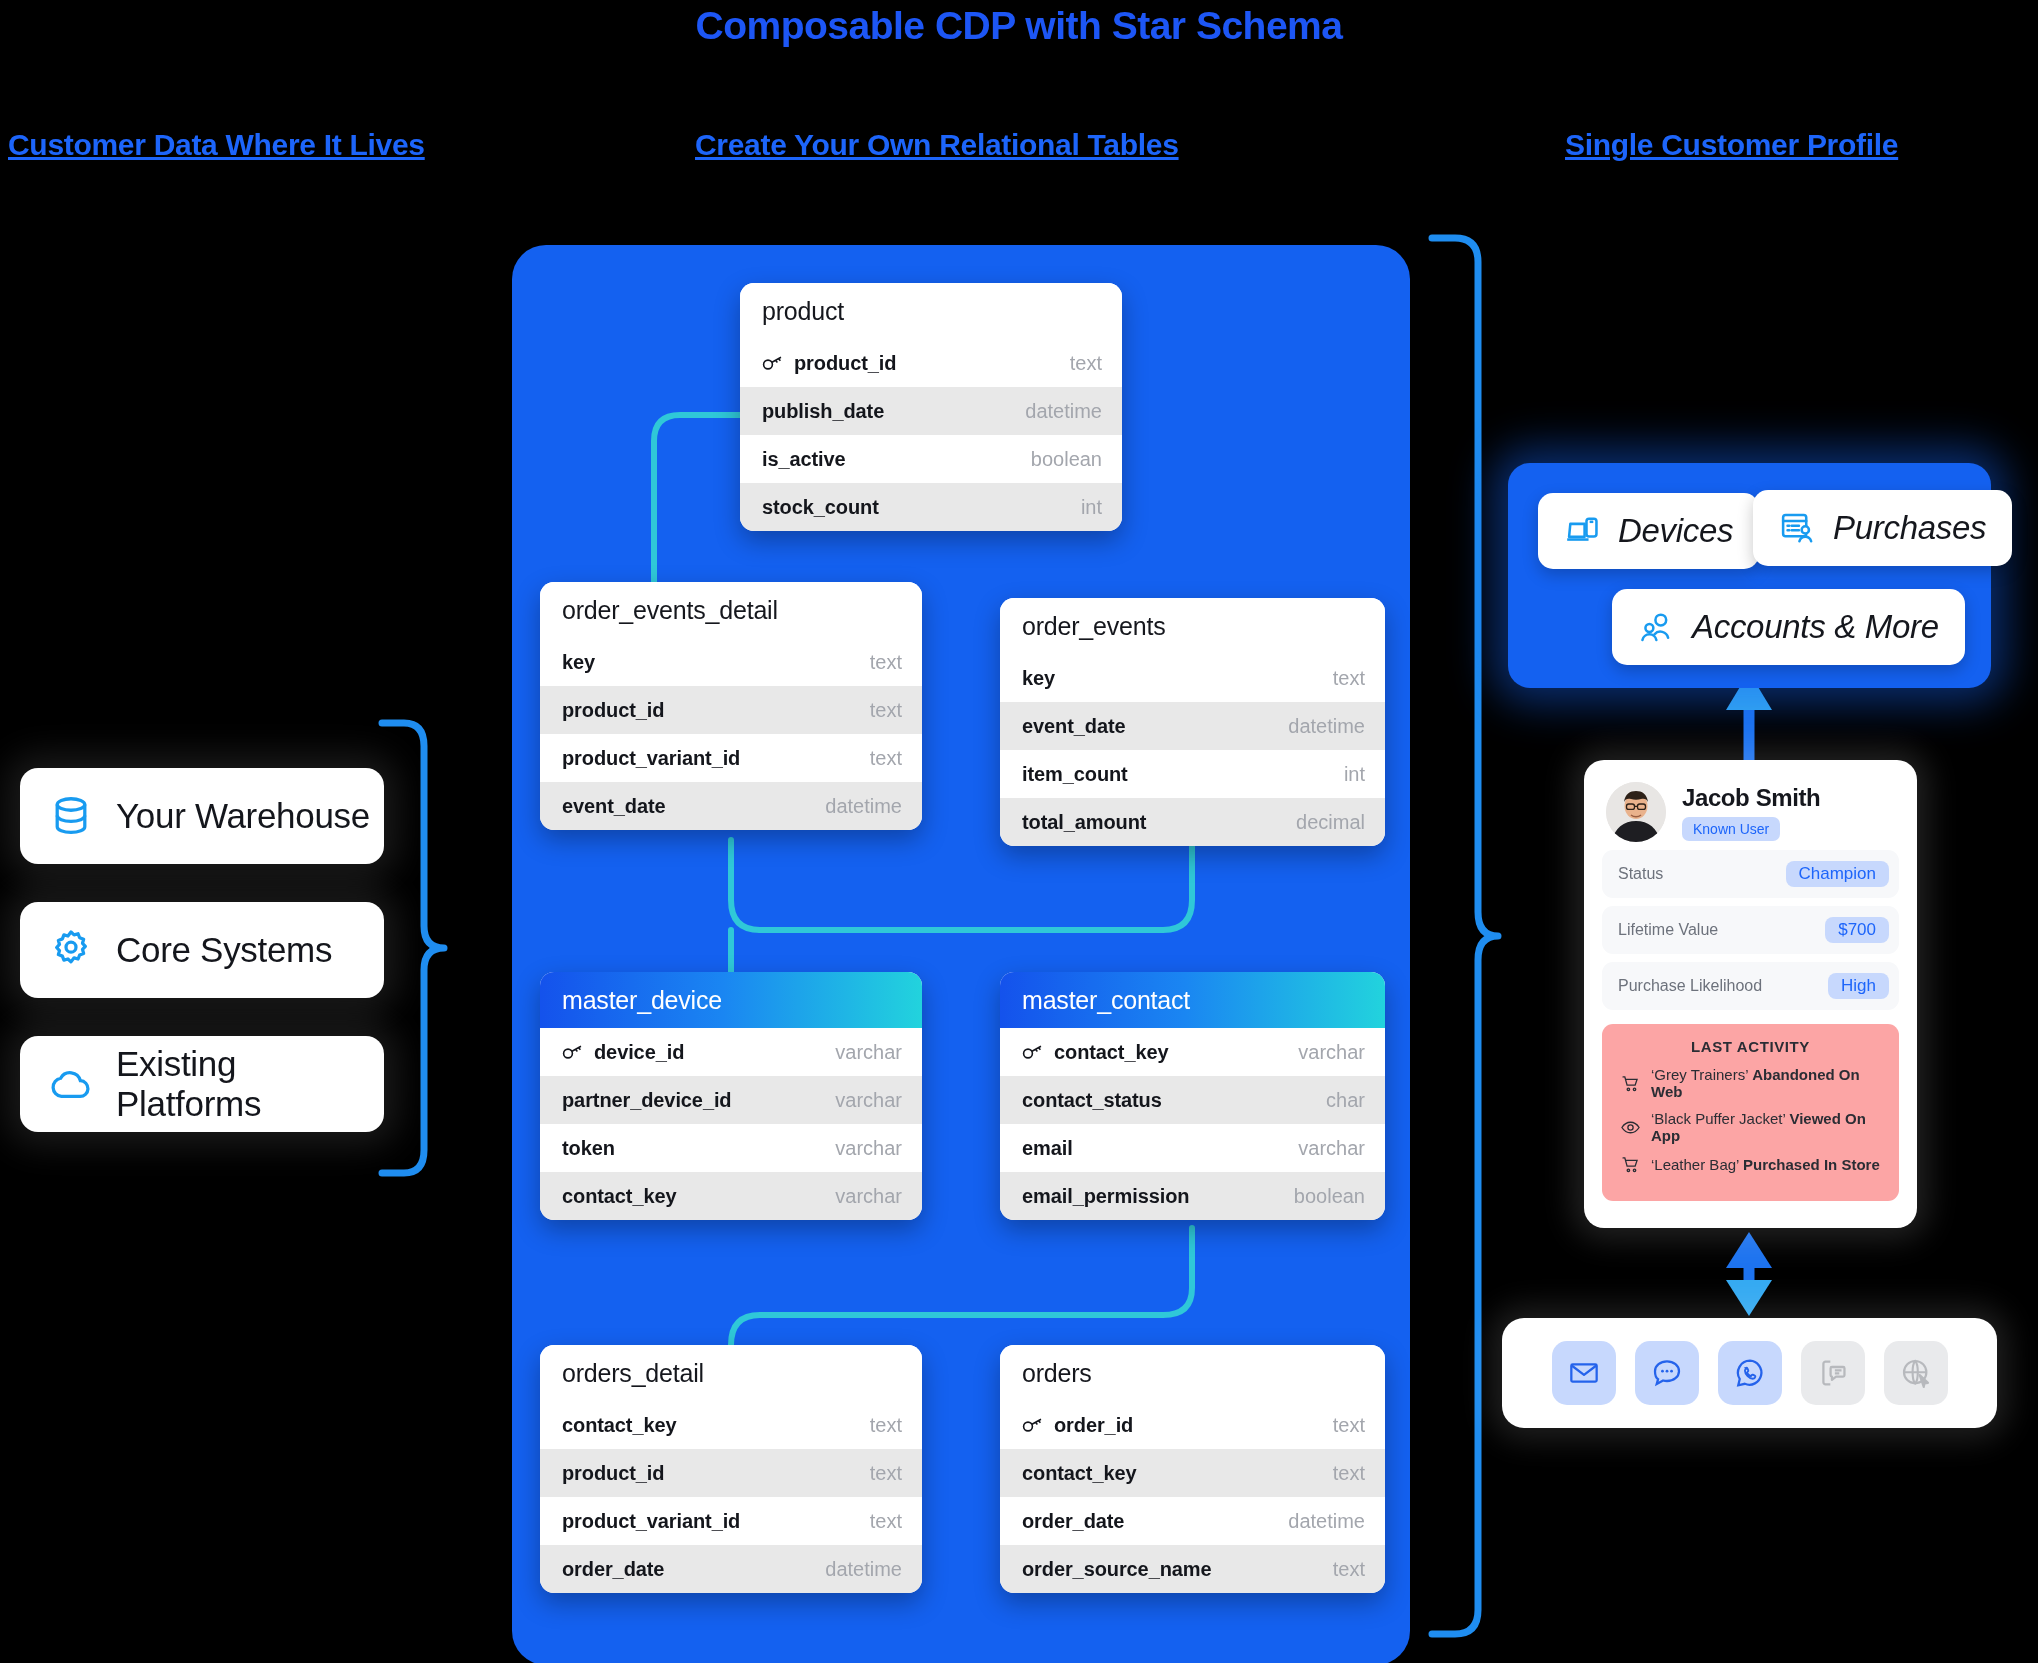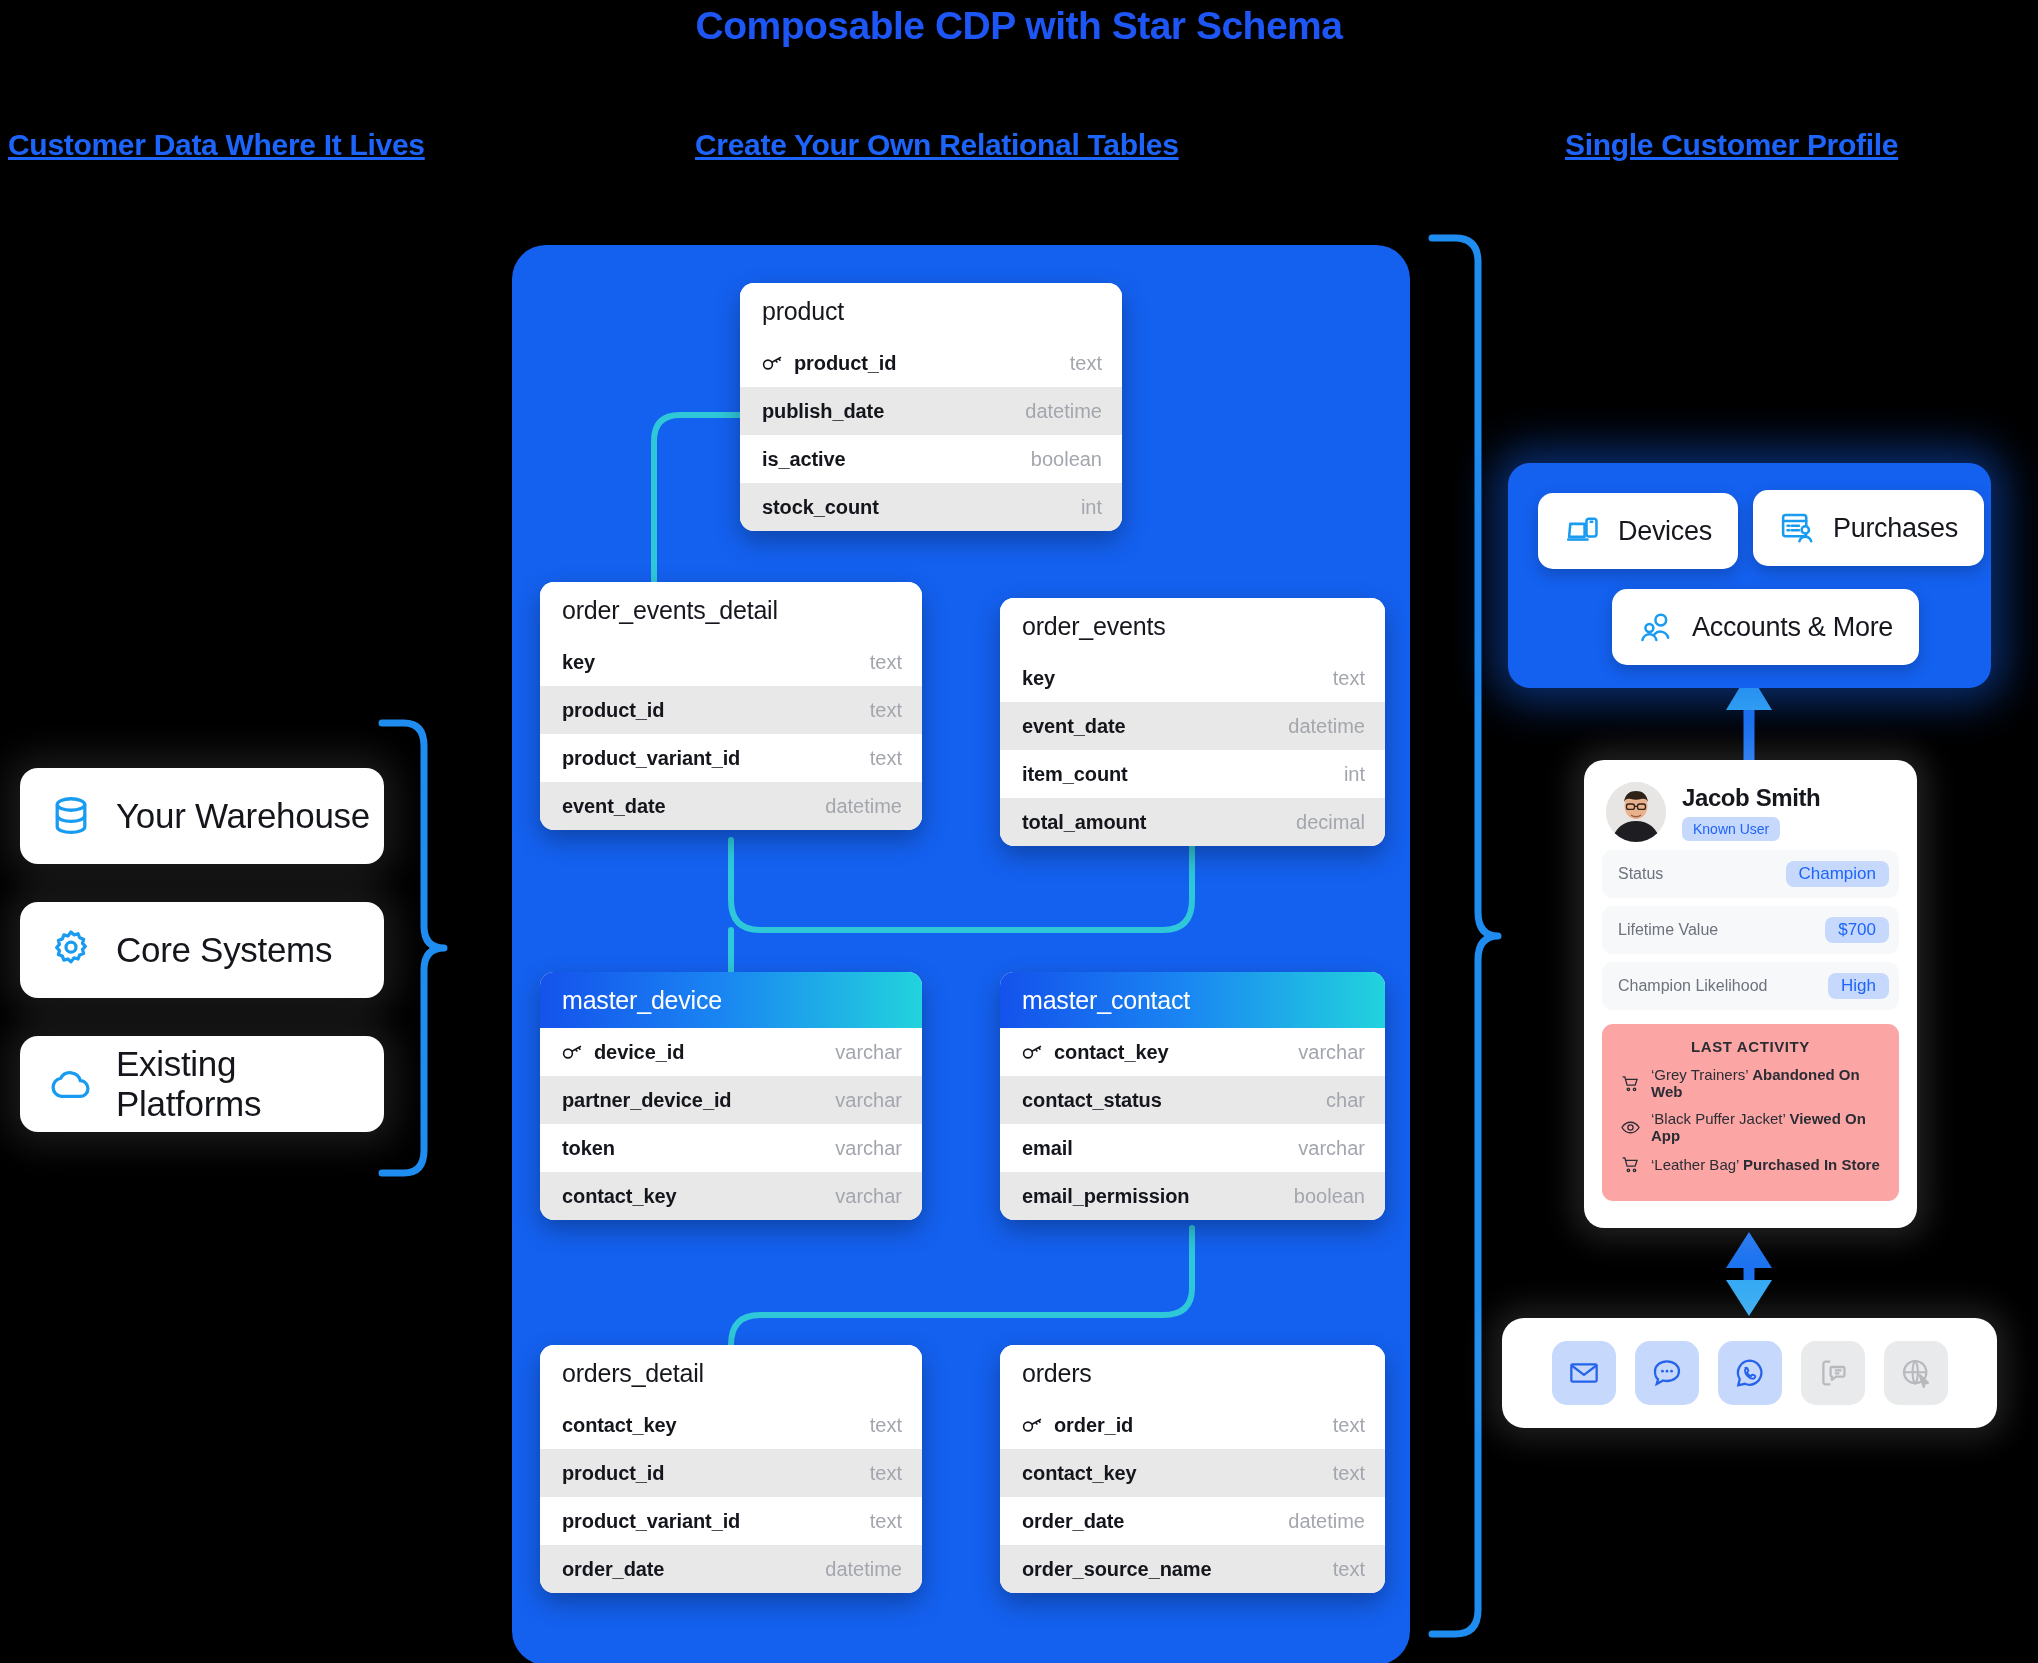--- a/index.html
+++ b/index.html
@@ -82,21 +82,21 @@
   #entity-box {
     position: absolute; left: 1508px; top: 463px; width: 483px; height: 225px;
     background: #1461f0; border-radius: 22px;
     box-shadow: 0 0 42px 16px rgba(20,97,240,0.45);
   }
   .ent-chip {
     position: absolute; background: #fff; border-radius: 15px; height: 76px;
     display: flex; align-items: center; gap: 16px; padding: 0 26px;
     box-shadow: 0 6px 16px rgba(0,0,0,0.22);
   }
-  .ent-chip .lbl { font-size: 27px; color: #15171d; letter-spacing: -0.3px; white-space: nowrap; }
+  .ent-chip .lbl { font-size: 33px; color: #15171d; letter-spacing: -0.3px; white-space: nowrap; font-style: italic; }
   #ent-0 { left: 1538px; top: 493px; }
   #ent-1 { left: 1753px; top: 490px; }
   #ent-2 { left: 1612px; top: 589px; }
 
   #profile-card {
     position: absolute; left: 1584px; top: 760px; width: 333px; height: 468px;
     background: #fff; border-radius: 20px;
     box-shadow: 0 0 30px 12px rgba(255,255,255,0.13);
   }
   #prof-head { display: flex; align-items: center; gap: 16px; padding: 22px 0 0 22px; }
@@ -441,21 +441,21 @@
 
     <div class="attr-row">
       <span class="k">Status</span>
       <span class="v">Champion</span>
     </div>
     <div class="attr-row">
       <span class="k">Lifetime Value</span>
       <span class="v">$700</span>
     </div>
     <div class="attr-row">
-      <span class="k">Champion Likelihood</span>
+      <span class="k">Purchase Likelihood</span>
       <span class="v">High</span>
     </div>
 
     <div id="last-activity">
       <div id="la-title">LAST ACTIVITY</div>
 
       <div class="la-row">
         <span>
           <svg width="21" height="21" viewBox="0 0 24 24" fill="none" stroke="#2b2d34" stroke-width="1.5" stroke-linecap="round">
             <path d="M3.5 4.5h2l2.6 9.4h9.2l2.2-6.6H7"></path>

